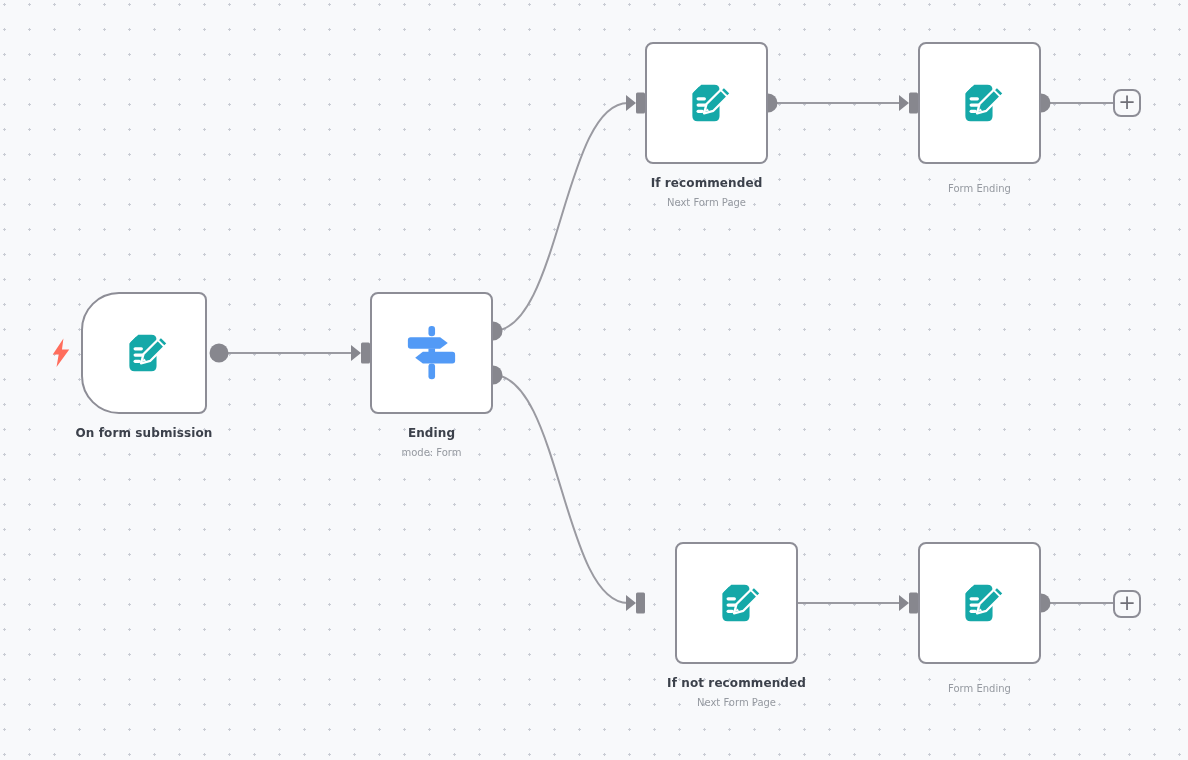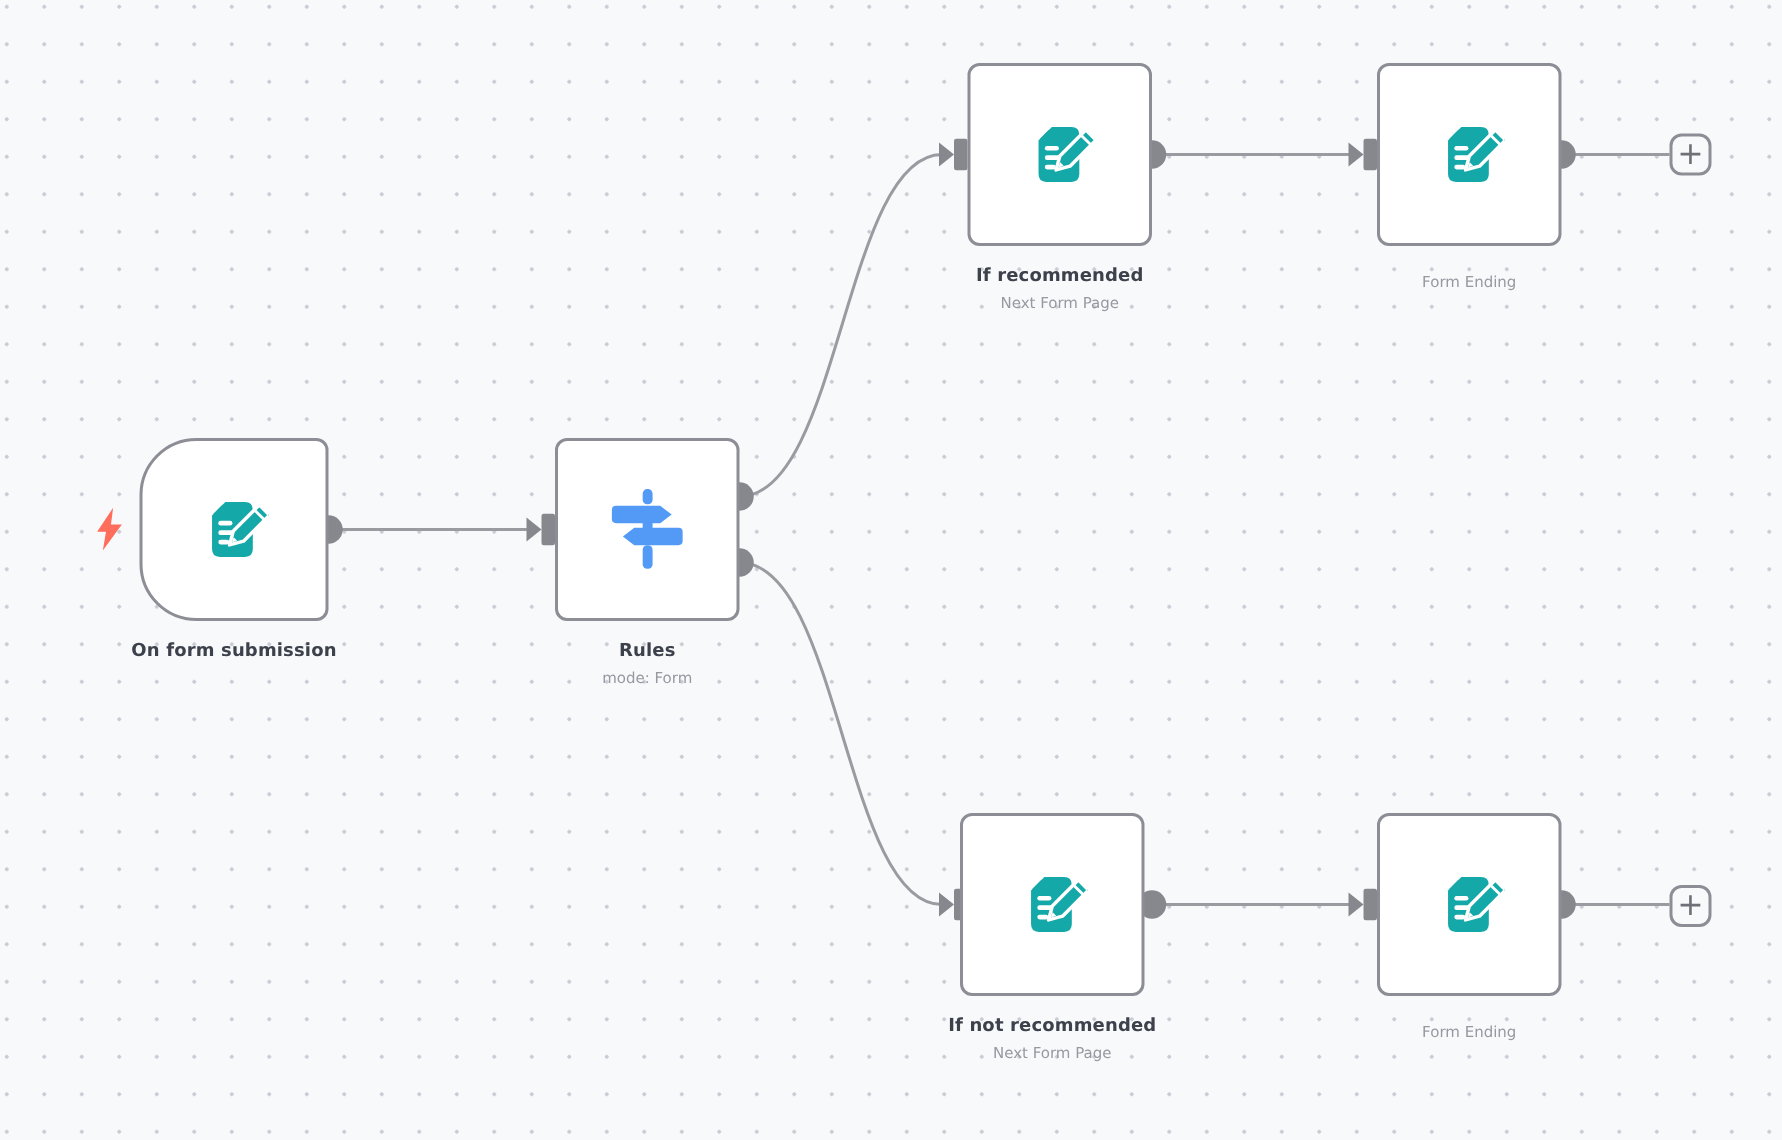--- a/index.html
+++ b/index.html
@@ -99,21 +99,21 @@
 
     <circle class="endpoint" cx="219" cy="353" r="9.5"></circle>
     <circle class="endpoint" cx="493" cy="331" r="9.5"></circle>
     <circle class="endpoint" cx="493" cy="375" r="9.5"></circle>
     <circle class="endpoint" cx="768" cy="103" r="9.5"></circle>
     <circle class="endpoint" cx="1041" cy="103" r="9.5"></circle>
     <circle class="endpoint" cx="768" cy="603" r="9.5"></circle>
     <circle class="endpoint" cx="1041" cy="603" r="9.5"></circle>
   </svg>
 
-  <div class="node" style="left:93px;top:292px;">
+  <div class="node" style="left:81px;top:292px;">
     <span class="bolt">
       <svg class="icon" width="24" height="31" viewBox="0 0 24 32">
         <path class="coral-fill" d="M14.5 1 L3.5 17.5 H9.6 L7.4 30.5 L20.5 12.5 H13 Z"></path>
       </svg>
     </span>
     <div class="node-box trigger-box">
       <svg class="icon" width="46" height="46" viewBox="0 0 44 44">
         <path class="teal-fill" d="M16.5 4.5 H29 Q34 4.5 34 9.5 V34.5 Q34 39.5 29 39.5 H13 Q8 39.5 8 34.5 V13 Z"></path>
         <path class="teal-fill" d="M14.8 6 V12.2 H8.6 Z"></path>
         <rect x="12" y="16.5" width="9" height="3" rx="1.5" fill="#ffffff"></rect>
@@ -135,21 +135,21 @@
     <div class="node-box">
       <svg class="icon" width="57" height="59" viewBox="0 0 56 58">
         <rect class="blue-fill" x="25" y="2" width="6.5" height="10" rx="3"></rect>
         <path class="blue-fill" d="M7.5 13 H36.5 L44 18.7 L36.5 24.4 H7.5 Q4.8 24.4 4.8 21.7 V15.7 Q4.8 13 7.5 13 Z"></path>
         <rect class="blue-fill" x="25" y="24" width="6.5" height="4"></rect>
         <path class="blue-fill" d="M19.5 27.4 H48.5 Q51.2 27.4 51.2 30.1 V36.1 Q51.2 38.8 48.5 38.8 H19.5 L12 33.1 Z"></path>
         <rect class="blue-fill" x="25" y="38.8" width="6.5" height="15.5" rx="3"></rect>
       </svg>
     </div>
     <div class="node-label">
-      <div class="node-title">Rules</div>
+      <div class="node-title">Ending</div>
       <div class="node-subtitle">mode: Form</div>
     </div>
   </div>
 
   <div class="node" style="left:645px;top:42px;">
     <div class="node-box">
       <svg class="icon" width="46" height="46" viewBox="0 0 44 44">
         <path class="teal-fill" d="M16.5 4.5 H29 Q34 4.5 34 9.5 V34.5 Q34 39.5 29 39.5 H13 Q8 39.5 8 34.5 V13 Z"></path>
         <path class="teal-fill" d="M14.8 6 V12.2 H8.6 Z"></path>
         <rect x="12" y="16.5" width="9" height="3" rx="1.5" fill="#ffffff"></rect>
@@ -181,21 +181,21 @@
           <line x1="23.4" y1="8.5" x2="32.6" y2="8.5" stroke="#ffffff" stroke-width="1.8"></line>
           <path d="M26.4 30.2 L28 33.4 L29.6 30.2 Z" fill="#ffffff"></path>
         </g>
       </svg>
     </div>
     <div class="node-label">
       <div class="node-subtitle">Form Ending</div>
     </div>
   </div>
 
-  <div class="node" style="left:640px;top:542px;">
+  <div class="node" style="left:675px;top:542px;">
     <div class="node-box">
       <svg class="icon" width="46" height="46" viewBox="0 0 44 44">
         <path class="teal-fill" d="M16.5 4.5 H29 Q34 4.5 34 9.5 V34.5 Q34 39.5 29 39.5 H13 Q8 39.5 8 34.5 V13 Z"></path>
         <path class="teal-fill" d="M14.8 6 V12.2 H8.6 Z"></path>
         <rect x="12" y="16.5" width="9" height="3" rx="1.5" fill="#ffffff"></rect>
         <rect x="12" y="22.5" width="11" height="3" rx="1.5" fill="#ffffff"></rect>
         <rect x="12" y="28.5" width="7" height="3" rx="1.5" fill="#ffffff"></rect>
         <g transform="rotate(45 28 23)">
           <path class="teal-fill" d="M24.2 4 H31.8 Q32.6 4 32.6 4.8 V27.5 L28 35.5 L23.4 27.5 V4.8 Q23.4 4 24.2 4 Z" stroke="#ffffff" stroke-width="2.2" stroke-linejoin="round"></path>
           <line x1="23.4" y1="8.5" x2="32.6" y2="8.5" stroke="#ffffff" stroke-width="1.8"></line>

